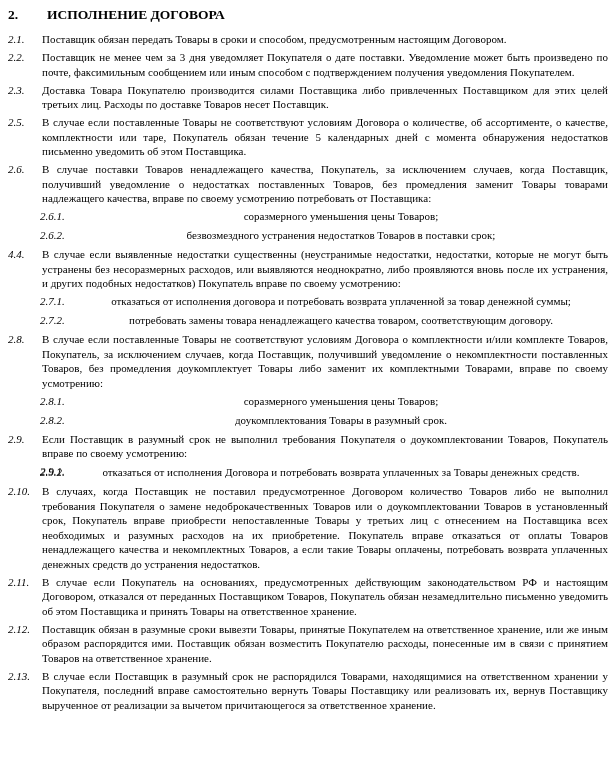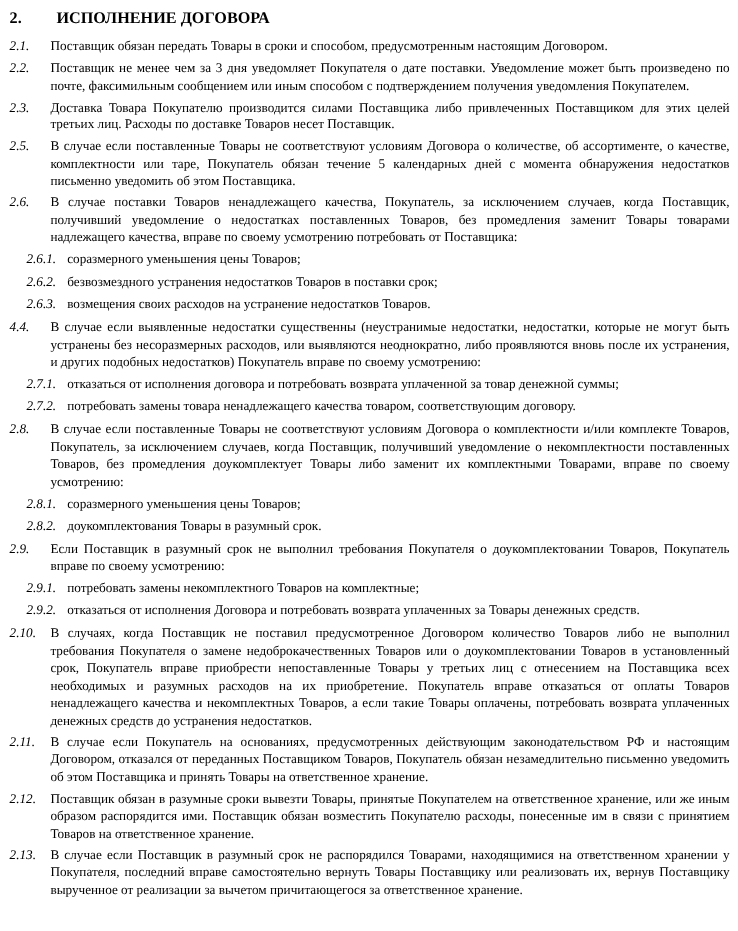--- a/index.html
+++ b/index.html
@@ -39,50 +39,49 @@
     text-align: justify;
   }
   .clause .num {
     position: absolute;
     left: 0;
     top: 0;
     white-space: nowrap;
     font-style: italic;
   }
   .clause.sub {
-    margin-left: 14px;
+    margin-left: 32px;
     padding-left: 34px;
     margin-bottom: 4.5px;
-    text-align: left;
+    text-align: center;
   }
 </style>
 </head>
 <body>
 
 <div class="page">
   <h2 class="heading">
     <span class="num">2.</span>
     <span>ИСПОЛНЕНИЕ ДОГОВОРА</span>
   </h2>
   <div>
       <p class="clause"><span class="num">2.1.</span><span>Поставщик обязан передать Товары в сроки и способом, предусмотренным настоящим Договором.</span></p>
       <p class="clause"><span class="num">2.2.</span><span>Поставщик не менее чем за 3 дня уведомляет Покупателя о дате поставки. Уведомление может быть произведено по почте, факсимильным сообщением или иным способом с подтверждением получения уведомления Покупателем.</span></p>
       <p class="clause"><span class="num">2.3.</span><span>Доставка Товара Покупателю производится силами Поставщика либо привлеченных Поставщиком для этих целей третьих лиц. Расходы по доставке Товаров несет Поставщик.</span></p>
       <p class="clause"><span class="num">2.5.</span><span>В случае если поставленные Товары не соответствуют условиям Договора о количестве, об ассортименте, о качестве, комплектности или таре, Покупатель обязан течение 5 календарных дней с момента обнаружения недостатков письменно уведомить об этом Поставщика.</span></p>
       <p class="clause"><span class="num">2.6.</span><span>В случае поставки Товаров ненадлежащего качества, Покупатель, за исключением случаев, когда Поставщик, получивший уведомление о недостатках поставленных Товаров, без промедления заменит Товары товарами надлежащего качества, вправе по своему усмотрению потребовать от Поставщика:</span></p>
       <p class="clause sub"><span class="num">2.6.1.</span><span>соразмерного уменьшения цены Товаров;</span></p>
       <p class="clause sub"><span class="num">2.6.2.</span><span>безвозмездного устранения недостатков Товаров в поставки срок;</span></p>
-      <p class="clause sub"><span class="num">2.6.3.</span><span>возмещения своих расходов на устранение недостатков Товаров.</span></p>
       <p class="clause"><span class="num">4.4.</span><span>В случае если выявленные недостатки существенны (неустранимые недостатки, недостатки, которые не могут быть устранены без несоразмерных расходов, или выявляются неоднократно, либо проявляются вновь после их устранения, и других подобных недостатков) Покупатель вправе по своему усмотрению:</span></p>
       <p class="clause sub"><span class="num">2.7.1.</span><span>отказаться от исполнения договора и потребовать возврата уплаченной за товар денежной суммы;</span></p>
       <p class="clause sub"><span class="num">2.7.2.</span><span>потребовать замены товара ненадлежащего качества товаром, соответствующим договору.</span></p>
       <p class="clause"><span class="num">2.8.</span><span>В случае если поставленные Товары не соответствуют условиям Договора о комплектности и/или комплекте Товаров, Покупатель, за исключением случаев, когда Поставщик, получивший уведомление о некомплектности поставленных Товаров, без промедления доукомплектует Товары либо заменит их комплектными Товарами, вправе по своему усмотрению:</span></p>
       <p class="clause sub"><span class="num">2.8.1.</span><span>соразмерного уменьшения цены Товаров;</span></p>
       <p class="clause sub"><span class="num">2.8.2.</span><span>доукомплектования Товары в разумный срок.</span></p>
       <p class="clause"><span class="num">2.9.</span><span>Если Поставщик в разумный срок не выполнил требования Покупателя о доукомплектовании Товаров, Покупатель вправе по своему усмотрению:</span></p>
-      <p class="clause sub"><span class="num">2.9.1.</span><span>потребовать замены некомплектного Товаров на комплектные;</span></p>
+      <p class="clause sub"><span class="num">2.9.1.</span></p>
       <p class="clause sub"><span class="num">2.9.2.</span><span>отказаться от исполнения Договора и потребовать возврата уплаченных за Товары денежных средств.</span></p>
       <p class="clause"><span class="num">2.10.</span><span>В случаях, когда Поставщик не поставил предусмотренное Договором количество Товаров либо не выполнил требования Покупателя о замене недоброкачественных Товаров или о доукомплектовании Товаров в установленный срок, Покупатель вправе приобрести непоставленные Товары у третьих лиц с отнесением на Поставщика всех необходимых и разумных расходов на их приобретение. Покупатель вправе отказаться от оплаты Товаров ненадлежащего качества и некомплектных Товаров, а если такие Товары оплачены, потребовать возврата уплаченных денежных средств до устранения недостатков.</span></p>
       <p class="clause"><span class="num">2.11.</span><span>В случае если Покупатель на основаниях, предусмотренных действующим законодательством РФ и настоящим Договором, отказался от переданных Поставщиком Товаров, Покупатель обязан незамедлительно письменно уведомить об этом Поставщика и принять Товары на ответственное хранение.</span></p>
       <p class="clause"><span class="num">2.12.</span><span>Поставщик обязан в разумные сроки вывезти Товары, принятые Покупателем на ответственное хранение, или же иным образом распорядится ими. Поставщик обязан возместить Покупателю расходы, понесенные им в связи с принятием Товаров на ответственное хранение.</span></p>
       <p class="clause"><span class="num">2.13.</span><span>В случае если Поставщик в разумный срок не распорядился Товарами, находящимися на ответственном хранении у Покупателя, последний вправе самостоятельно вернуть Товары Поставщику или реализовать их, вернув Поставщику вырученное от реализации за вычетом причитающегося за ответственное хранение.</span></p>
     </div>
 </div>
 
 </body></html>

